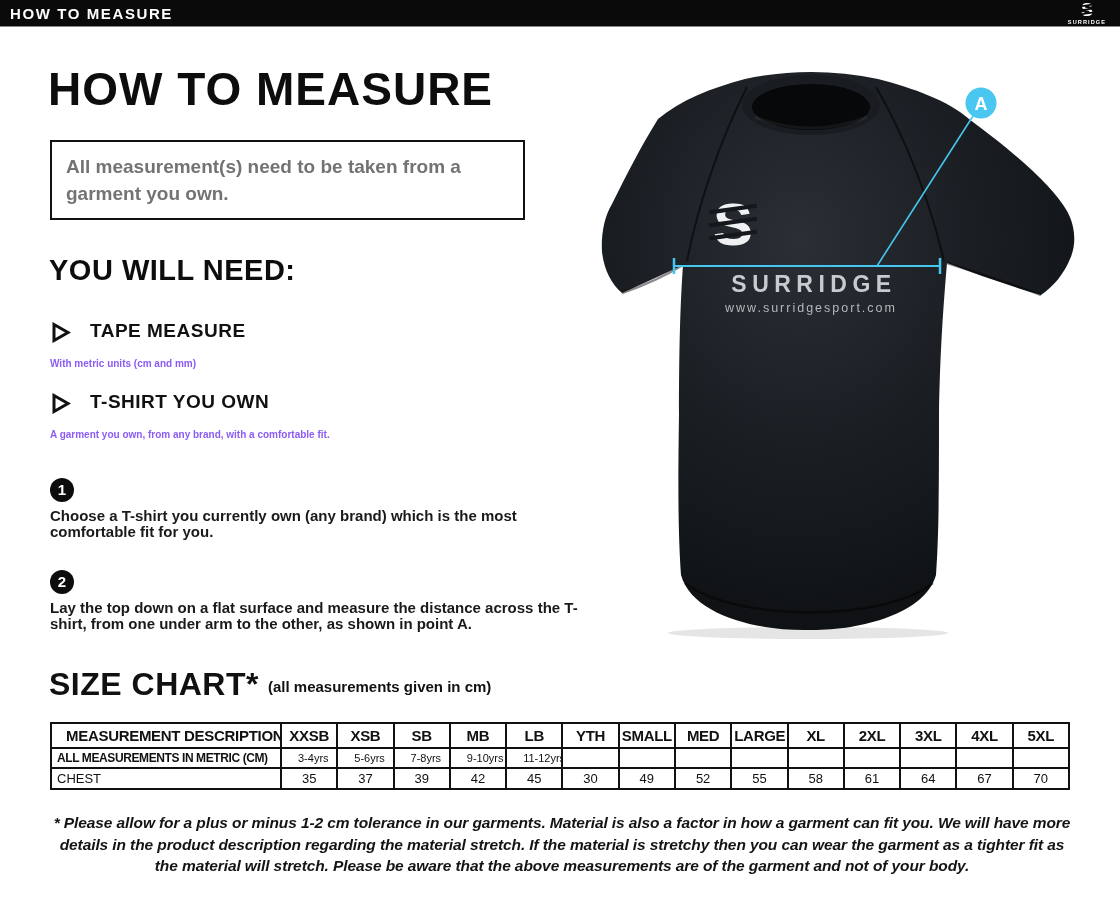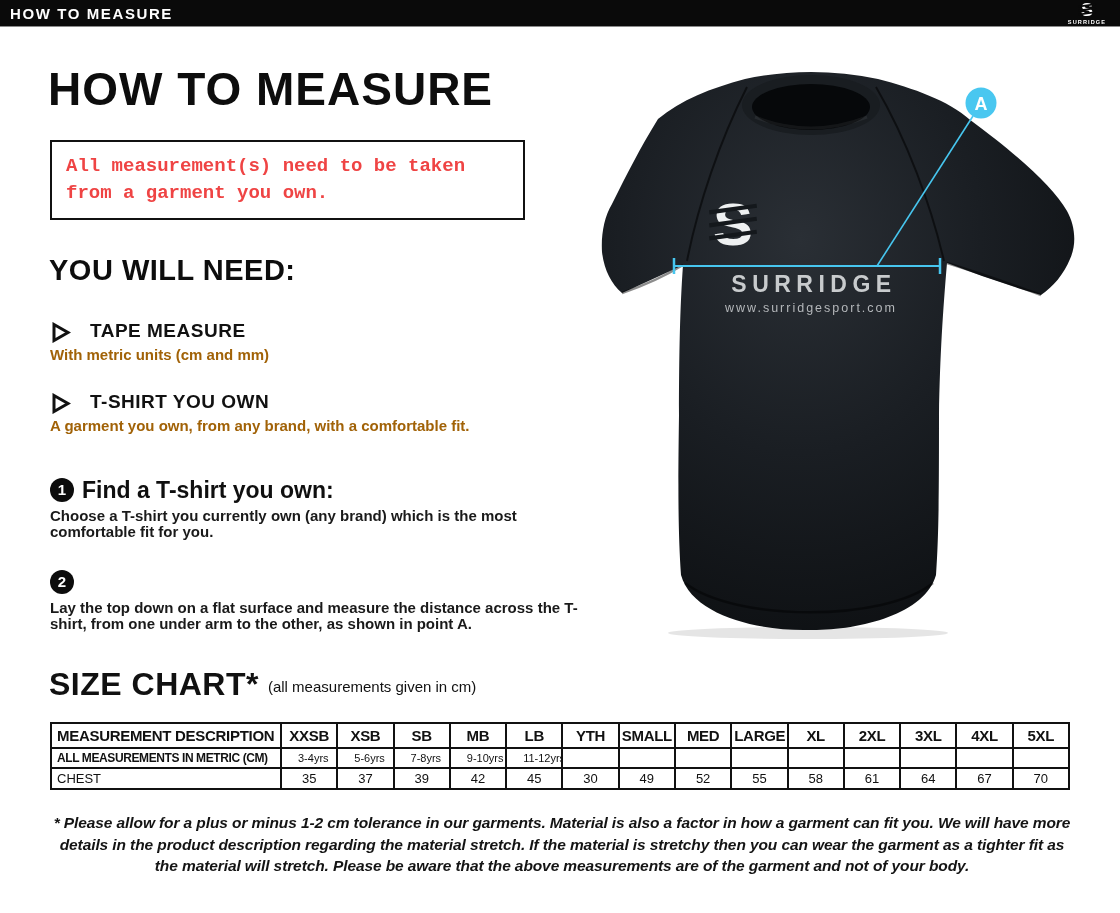--- a/index.html
+++ b/index.html
@@ -18,47 +18,47 @@
   .topbar-title { color:#fff; font-size:15px; font-weight:700; letter-spacing:1.6px; }
 
   
   .page-title {
     position:absolute; left:48px; top:62px; font-size:46px; font-weight:700;
     letter-spacing:1px; color:#0d0d0d;
   }
   .note-box {
     position:absolute; left:50px; top:140px; width:443px;
     border:2px solid #111; padding:11px 14px;
-    font-size:19px; font-weight:700; line-height:27px; color:#ef4444;font-family:Liberation Mono, monospace;
+    font-size:19px; font-weight:700; line-height:27px; color:#737373;
   }
   .ywn-heading {
     position:absolute; left:49px; top:254px; font-size:29px; font-weight:700;
     letter-spacing:0.5px; color:#0d0d0d;
   }
   .need-item-icon { position:absolute; left:51px; }
   .need-item-label { position:absolute; left:90px; font-size:19px; font-weight:700; letter-spacing:0.5px; }
-  .need-item-desc { position:absolute; left:50px; font-size:15px; font-weight:700; color:#a16207; }
+  .need-item-desc { position:absolute; left:50px; font-size:10px; font-weight:700; color:#8b5cf6;margin-top:12px; }
 
   .step-num {
     position:absolute; left:50px; width:24px; height:24px; border-radius:50%;
     background:#0c0c0c; color:#fff; font-size:15px; font-weight:700;
     text-align:center; line-height:24px;
   }
   .step-title { position:absolute; left:82px; font-size:23px; font-weight:700; color:#0f0f0f; }
   .step-desc { position:absolute; left:50px; width:528px; font-size:15px; font-weight:700; line-height:16px; color:#1a1a1a; }
 
   .size-chart-heading { position:absolute; left:49px; top:666px; font-size:32px; font-weight:700; letter-spacing:0.5px; }
-  .size-chart-sub { font-size:15px; font-weight:400; letter-spacing:0; margin-left:9px; vertical-align:3px; }
+  .size-chart-sub { font-size:15px; font-weight:700; letter-spacing:0; margin-left:9px; vertical-align:3px; }
 
   
   .size-table-wrap { position:absolute; left:50px; top:722px; }
   table.size-table { border-collapse:collapse; width:1020px; table-layout:fixed; background:#fff; }
   .size-table th, .size-table td { border:2px solid #111; overflow:hidden; white-space:nowrap; }
   .size-table th { font-size:15px; font-weight:700; padding:3px 2px; text-align:center; letter-spacing:-0.3px; }
-  .size-table th.left { text-align:left; padding-left:5px; }
+  .size-table th.left { text-align:left; padding-left:14px; }
   .size-table td { text-align:center; font-size:13px; font-weight:400; padding:2px 16px; }
   .size-table td.left { text-align:left; padding-left:5px; }
   .size-table tr.metric td { font-size:11px; }
   .size-table tr.metric td.left { font-weight:700; font-size:12px; letter-spacing:-0.4px; }
   .size-table tr.chest td.left { font-size:13px; }
   col.c0 { width:230px; }
 
   .footnote {
     position:absolute; left:50px; top:812px; width:1024px;
     font-size:15.5px; font-weight:700; font-style:italic; line-height:21.5px;
@@ -102,21 +102,20 @@
 
   <div class="need-item-icon" style="top:393px;">
     <svg width="20" height="21" viewBox="0 0 20 21">
         <path d="M3 2.5 L17 10.5 L3 18.5 Z" fill="none" stroke="#111" stroke-width="3"></path>
       </svg>
   </div>
   <div class="need-item-label" style="top:391px;">T-SHIRT YOU OWN</div>
   <div class="need-item-desc" style="top:417px;">A garment you own, from any brand, with a comfortable fit.</div>
 
   <div class="step-num" style="top:478px;">1</div>
-  <div class="step-title" style="top:477px;">Find a T-shirt you own:</div>
   <div class="step-desc" style="top:508px;">Choose a T-shirt you currently own (any brand) which is the most comfortable fit for you.</div>
 
   <div class="step-num" style="top:570px;">2</div>
   <div class="step-desc" style="top:600px;">Lay the top down on a flat surface and measure the distance across the T-shirt, from one under arm to the other, as shown in point A.</div>
 
   <div class="size-chart-heading">
     <span>SIZE CHART*</span><span class="size-chart-sub">(all measurements given in cm)</span>
   </div>
 
   <div class="size-table-wrap">

